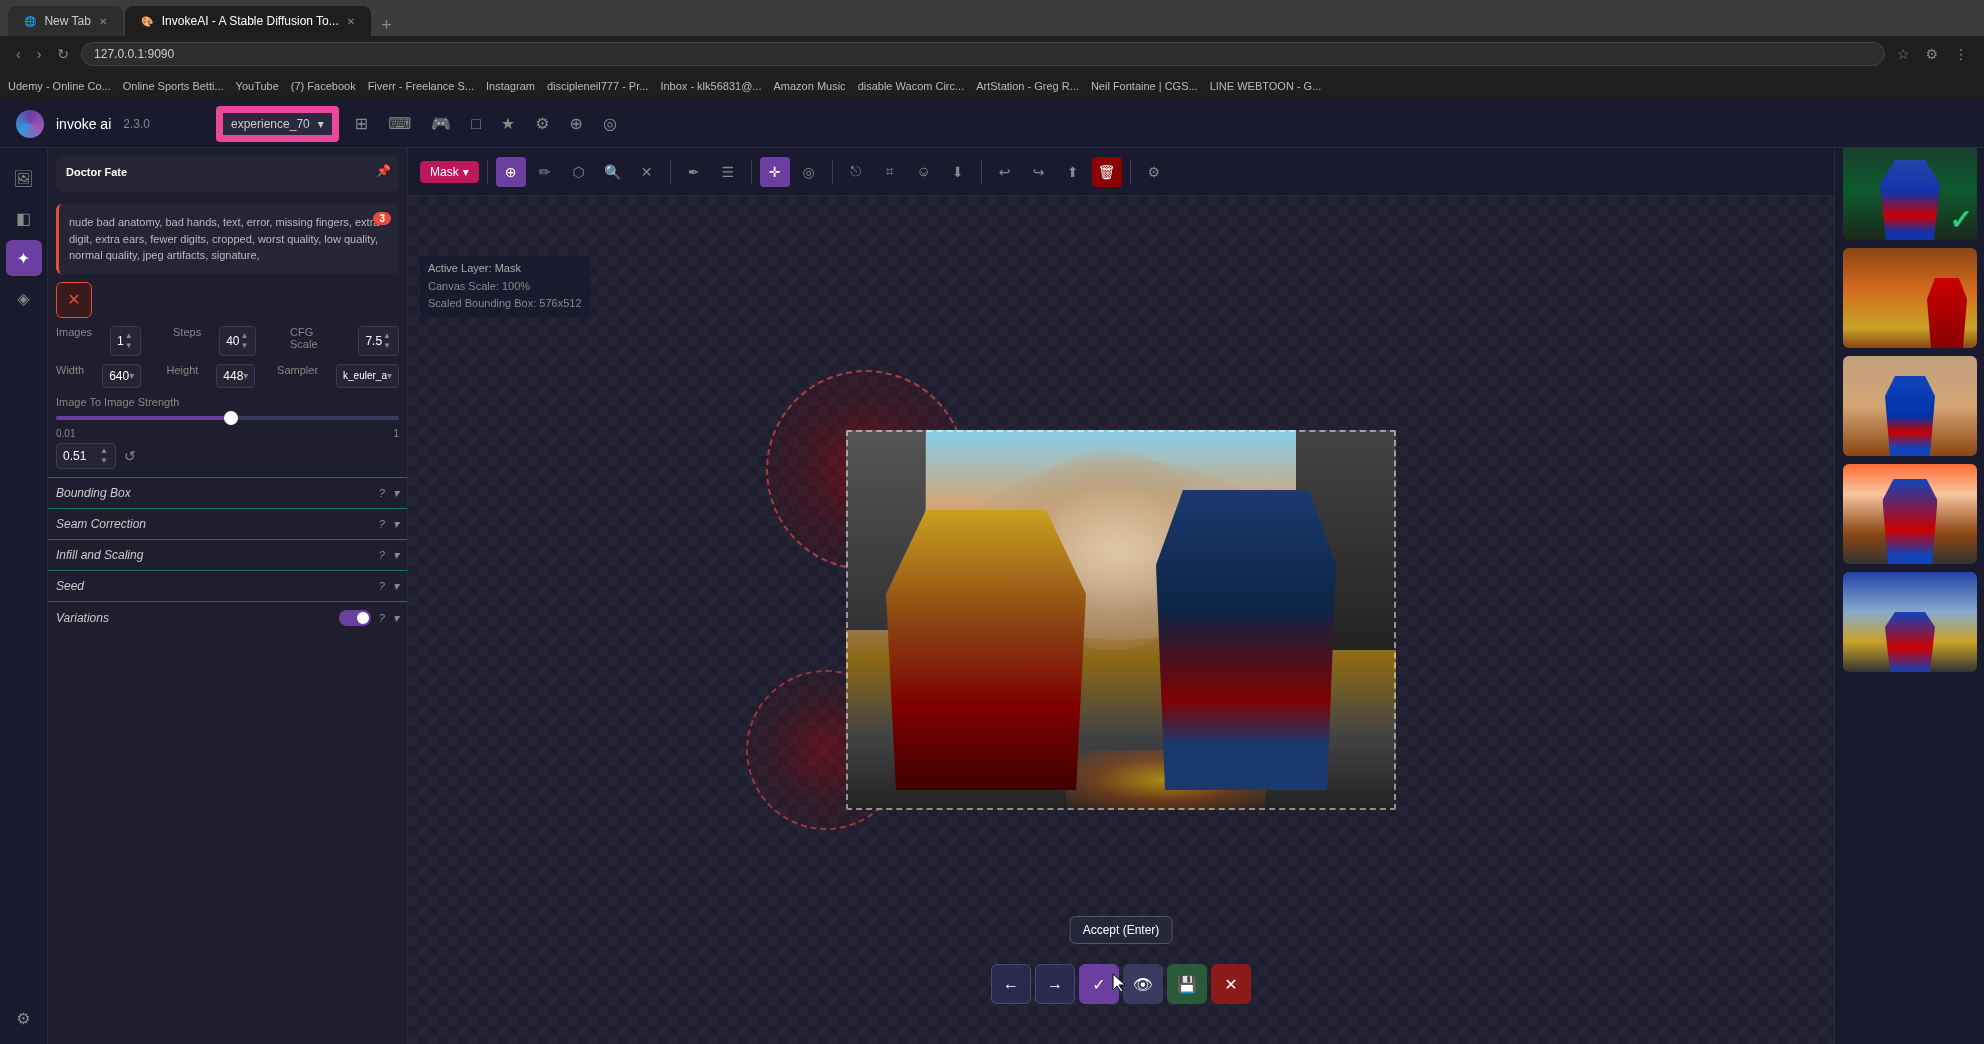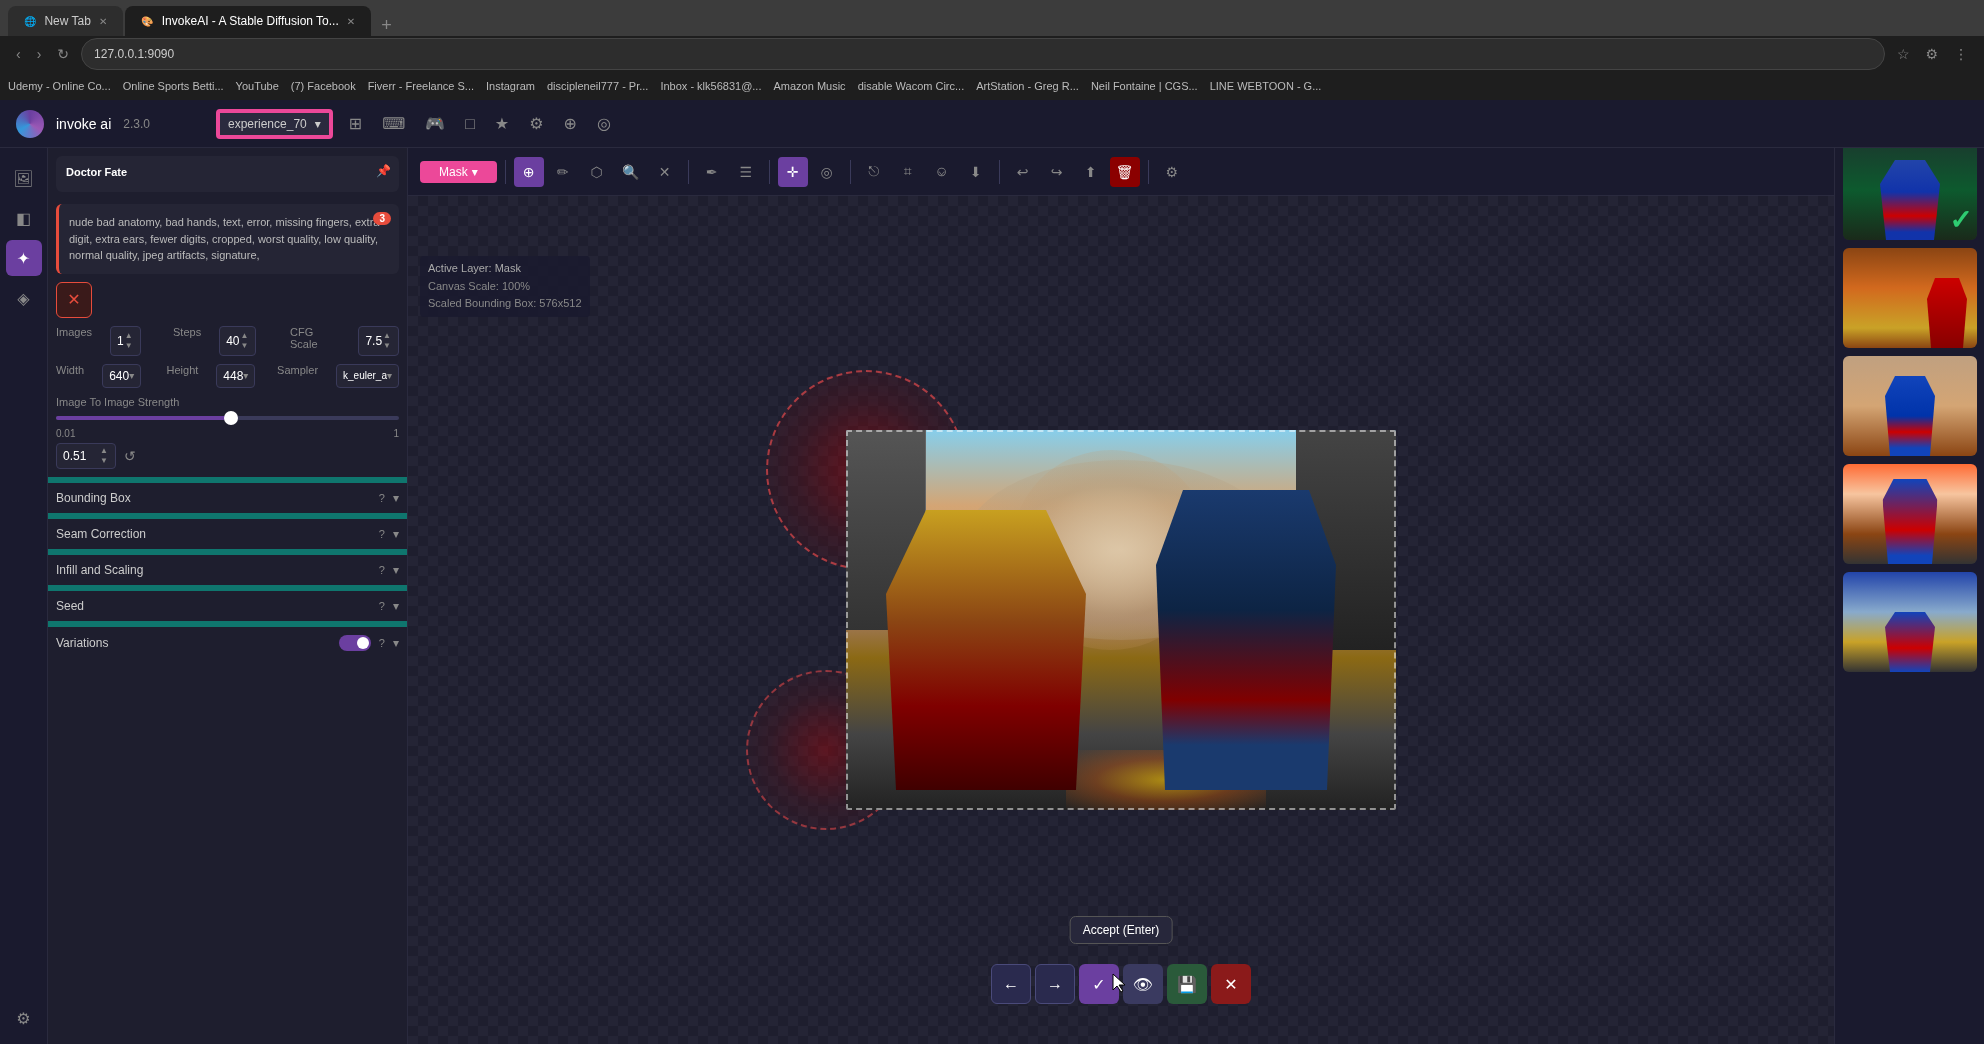--- a/index.html
+++ b/index.html
@@ -68,21 +68,21 @@
       padding: 4px;
     }
     .address-bar {
       flex: 1;
       background: #2d2d2d;
       border: 1px solid #444;
       border-radius: 16px;
       padding: 4px 12px;
       color: #ccc;
       font-size: 12px;
-      height: 32px;
+      height: 24px;
       display: flex;
       align-items: center;
     }
     .bookmarks-bar {
       background: #1e1e1e;
       height: 28px;
       display: flex;
       align-items: center;
       padding: 0 8px;
       gap: 12px;
@@ -158,21 +158,21 @@
     .version-text { color: #888; font-size: 12px; }
     .header-center { flex: 1; }
     .processing-complete { color: #2ecc71; font-weight: 600; font-size: 13px; }
     .header-right {
       display: flex;
       align-items: center;
       gap: 12px;
     }
     .experience-dropdown {
       background: #2a2a3e;
-      border: 4px solid #ec4899;
+      border: 7px solid #ec4899;
       border-radius: 4px;
       padding: 4px 8px;
       color: #ccc;
       font-size: 12px;
       display: flex;
       align-items: center;
       gap: 8px;
       cursor: pointer;
     }
     .header-icon-btn {
@@ -335,22 +335,23 @@
       padding: 2px 6px;
       color: #fff;
       font-size: 12px;
       width: 60px;
     }
     .collapse-section {
       display: flex;
       align-items: center;
       justify-content: space-between;
       padding: 8px;
-      border-top: 6px solid #0f766e;
-      cursor: pointer;
+      border-top: 1px solid #0f766e;
+      cursor: pointer;
+      font-style: italic;
     }
     .collapse-title { color: #ccc; font-size: 12px; font-weight: 500; }
     .collapse-right { display: flex; align-items: center; gap: 8px; color: #888; }
     .toggle-switch {
       width: 32px;
       height: 16px;
       background: #6b3fa0;
       border-radius: 8px;
       position: relative;
       cursor: pointer;
@@ -377,24 +378,24 @@
     .canvas-toolbar {
       height: 48px;
       background: #1a1a2e;
       border-bottom: 1px solid #2a2a3e;
       display: flex;
       align-items: center;
       padding: 0 12px;
       gap: 4px;
     }
     .mask-dropdown {
-      background: #ec4899;
+      background: #be185d;
       border: none;
       border-radius: 4px;
-      padding: 4px 19px;
+      padding: 4px 10px;
       color: #fff;
       font-size: 12px;
       cursor: pointer;
       display: flex;
       align-items: center;
       gap: 4px;
     }
     .toolbar-sep { width: 1px; height: 24px; background: #3a3a5a; margin: 0 4px; }
     .tb-btn {
       width: 30px;

